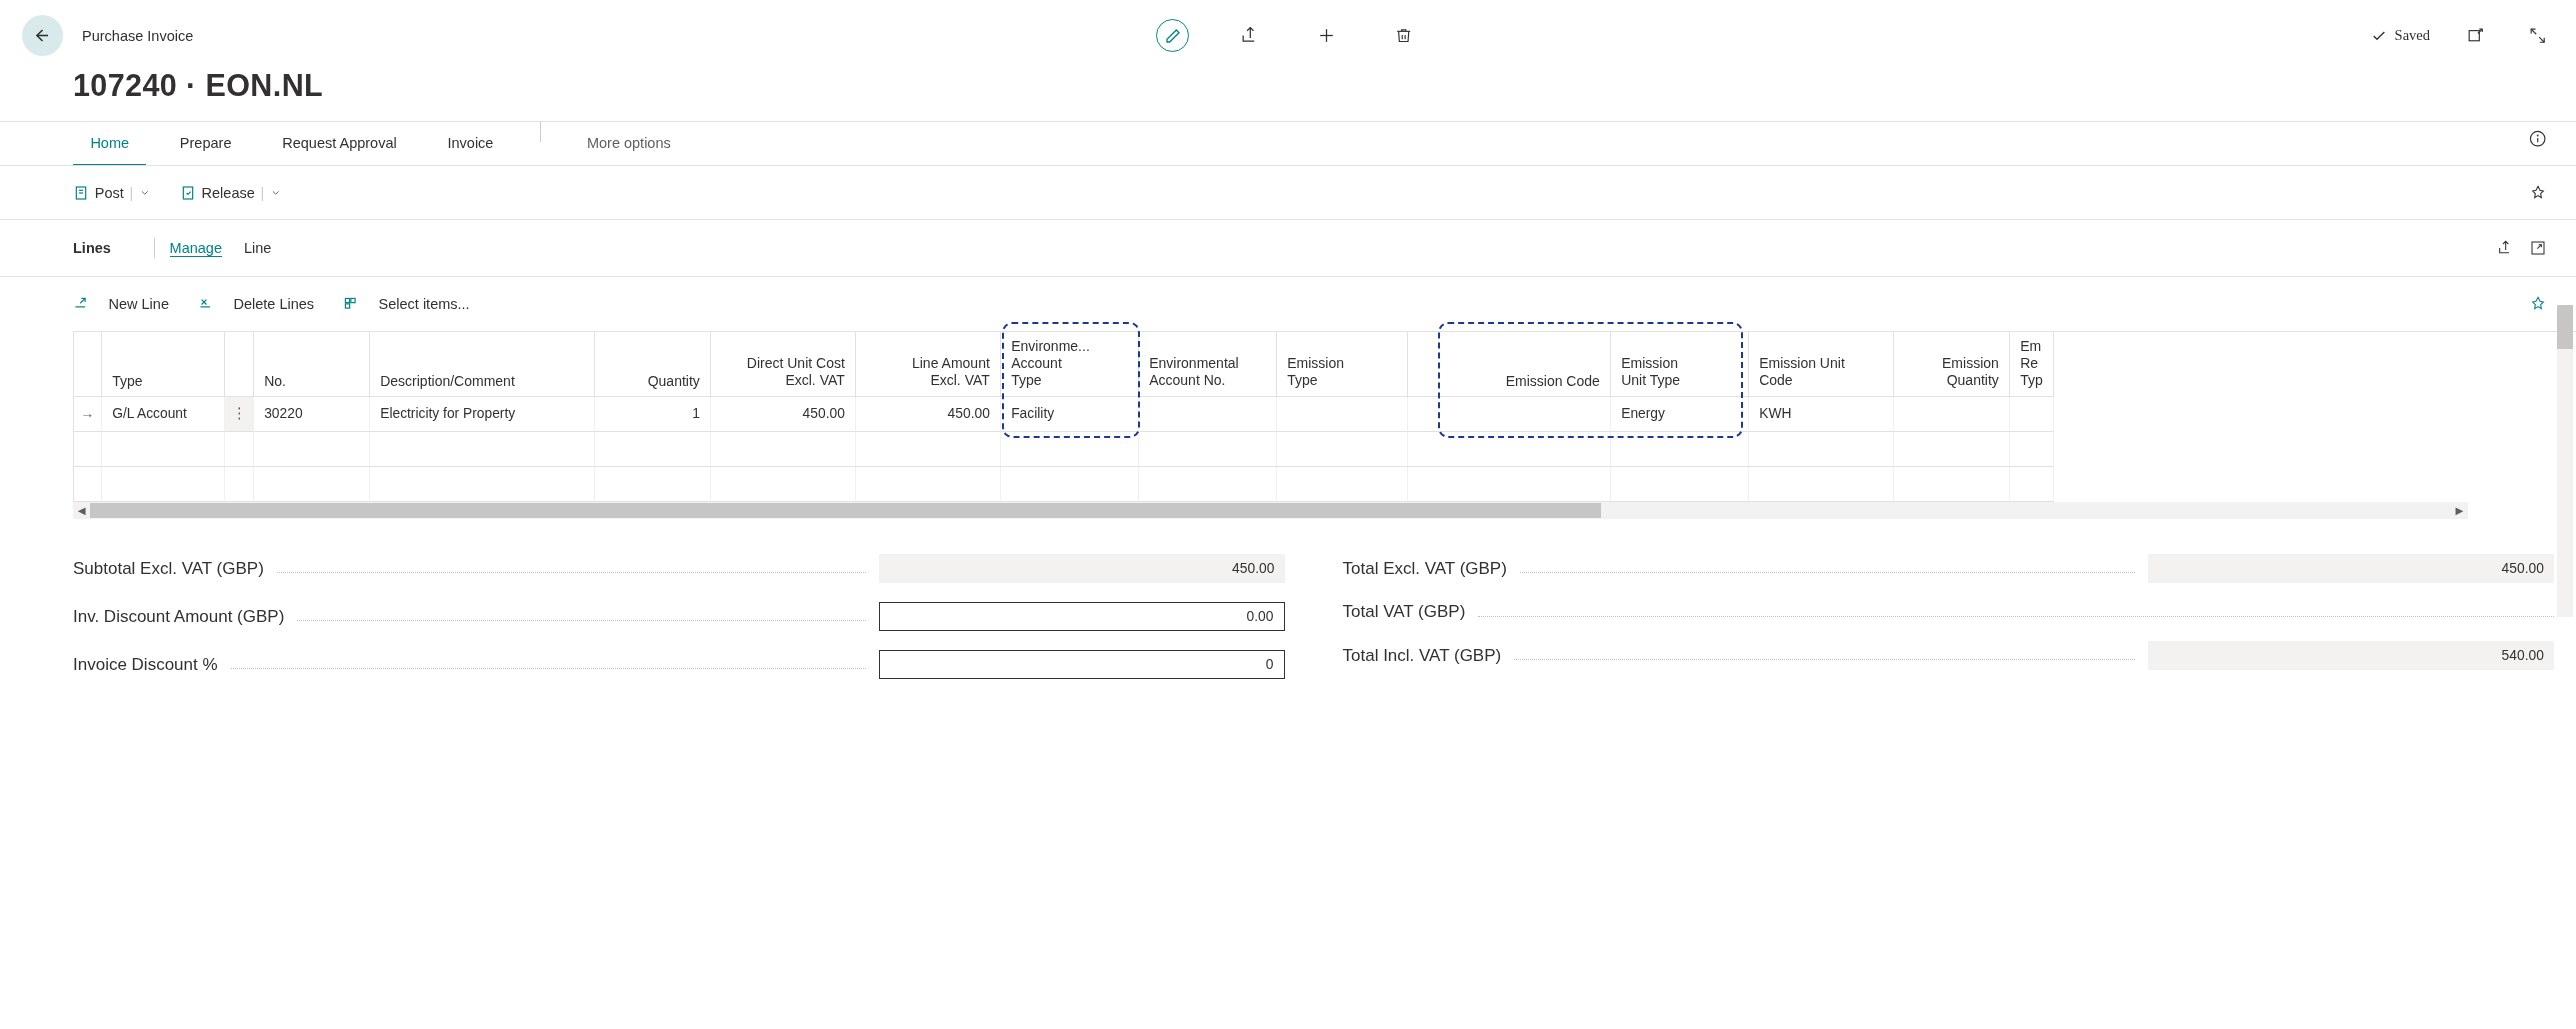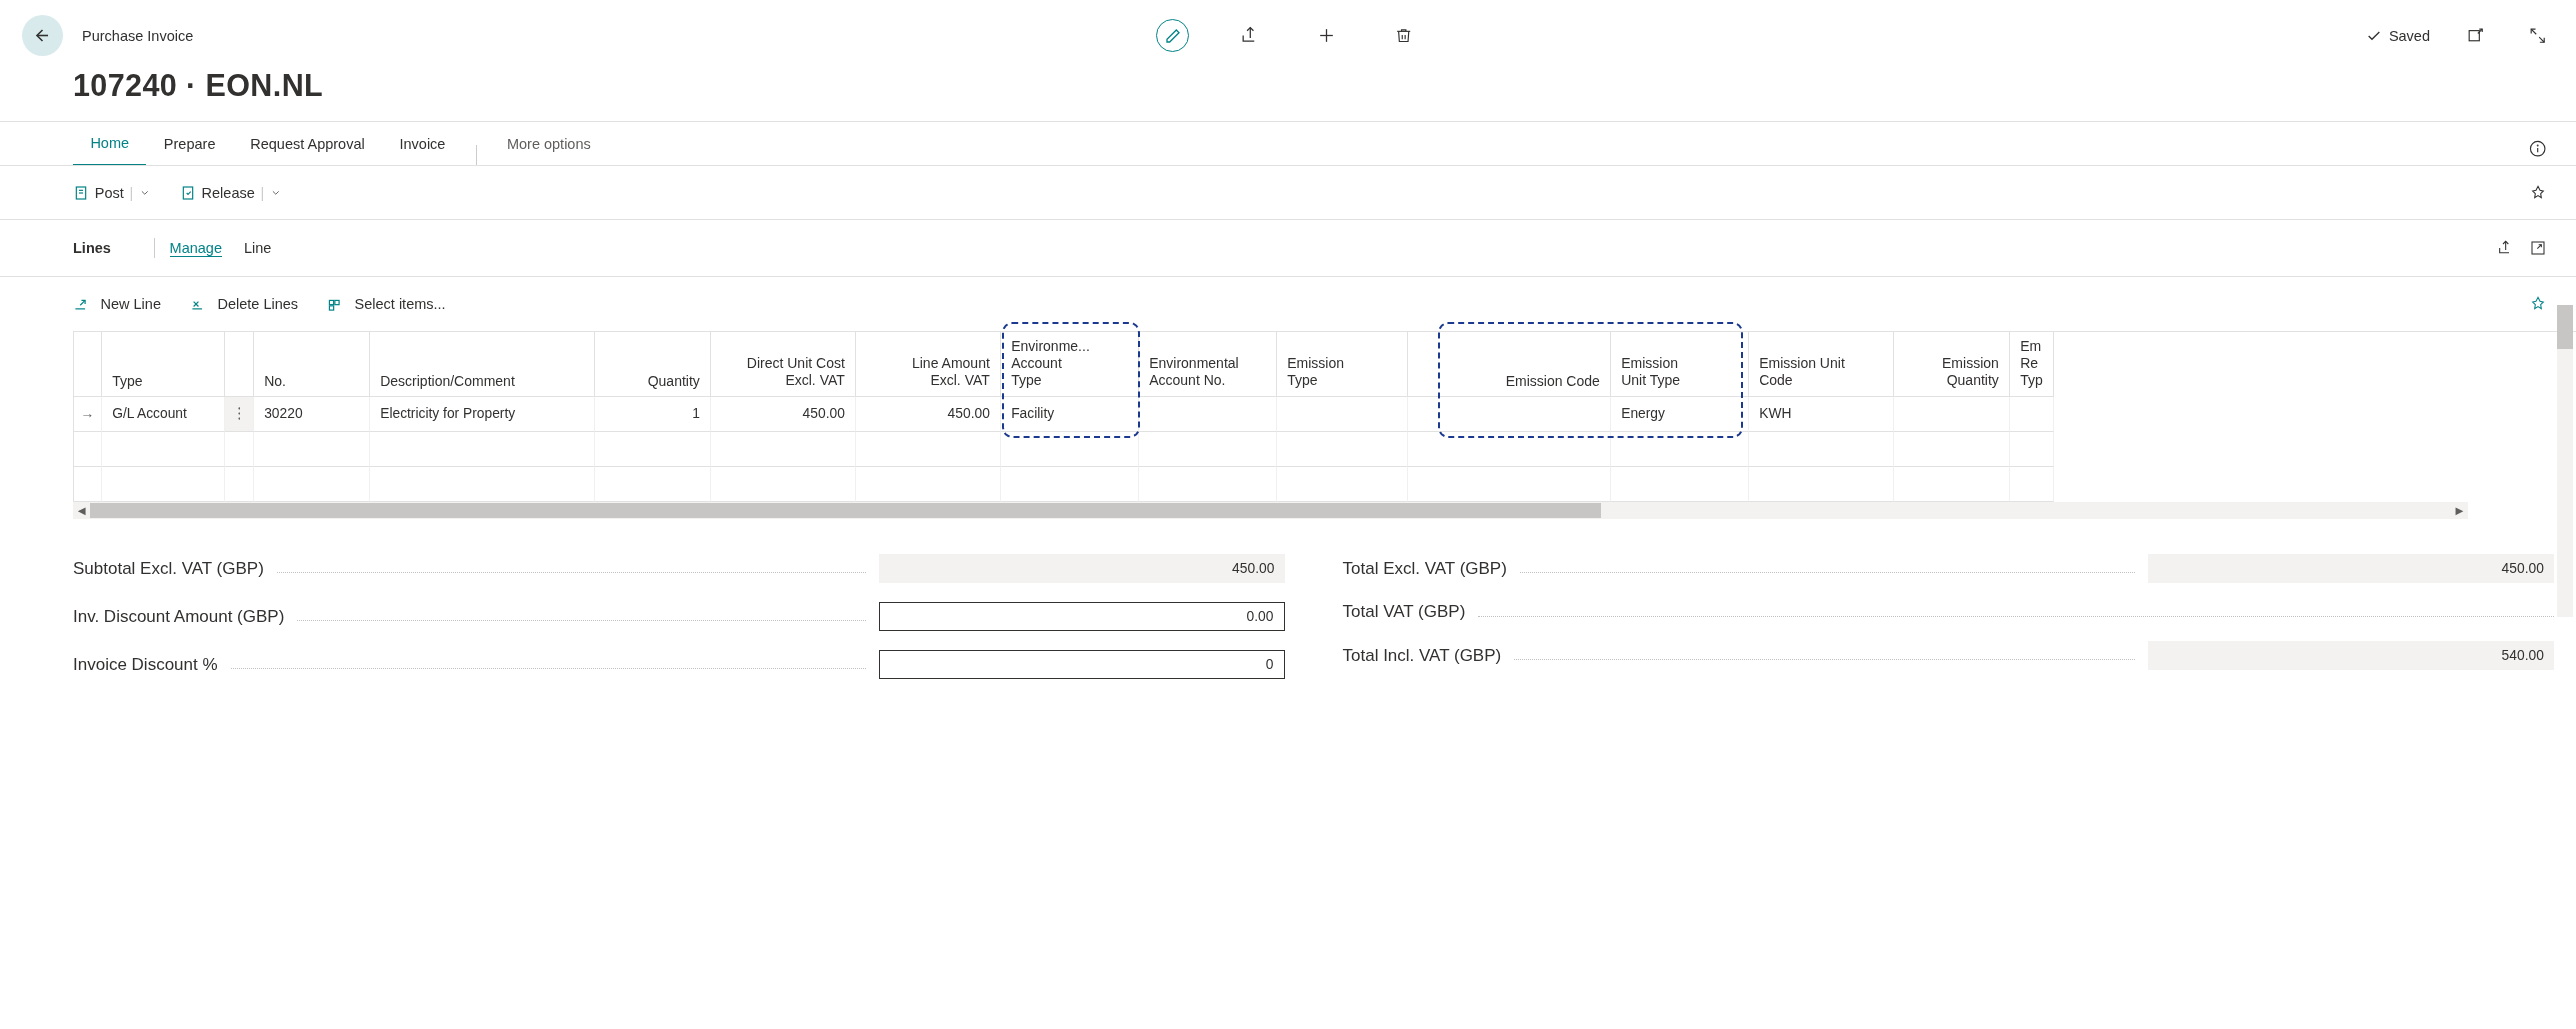--- a/index.html
+++ b/index.html
@@ -26,31 +26,32 @@
     width: 41px; height: 41px; border-radius: 50%;
     background: #d8eaec; display: flex; align-items: center; justify-content: center;
     cursor: pointer;
   }
   .topbar-center { display: flex; align-items: center; gap: 44px;
     position: absolute; left: 50%; transform: translateX(-50%); }
   .iconbtn { width: 33px; height: 33px; display:flex; align-items:center; justify-content:center; cursor:pointer; border-radius:50%; }
   .iconbtn.circle { border: 1.5px solid #038387; }
   .iconbtn svg { stroke: #323130; }
   .iconbtn.circle svg { stroke: #038387; }
-  .topbar-right { display:flex; align-items:center; gap: 29px; font-size: 14.5px; }
+  .topbar-right { display:flex; align-items:center; gap: 29px; font-size: 14.5px; font-family: Liberation Serif, serif; }
   .saved { display:flex; align-items:center; gap: 7.3px; }
 
   .breadcrumb { font-size: 14.5px; color: #323130; }
   .h1 { font-size: 30.5px; font-weight: 700; padding: 7.3px 0 17.4px 73px; letter-spacing: 0.4px; }
 
   
   .nav {
-    display:flex; align-items:flex-end; padding: 0 0 0 73px;
+    display:flex; align-items:flex-start; padding: 0 0 0 73px;
     border-bottom: 0.7px solid #e1e1e1; border-top: 0.7px solid #e1e1e1;
     position: relative;
+    gap: 16px;
   }
   .nav-item { padding: 13px 17.4px; font-size: 14.5px; cursor:pointer; }
   .nav-item.active { color: #038387; border-bottom: 1.5px solid #038387; font-weight:400; }
   .nav-divider { width: 0.7px; height: 20.3px; background:#ccc; margin: 0 13px; }
   .nav-more { color:#605e5c; font-size:14.5px; }
   .info-right { margin-left:auto; margin-right: 22px; }
 
   
   .actionbar {
     display:flex; align-items:center; padding: 10.2px 22px 10.2px 73px;
@@ -68,21 +69,21 @@
   .lineshdr .divider { width:0.7px; height:20.3px; background:#ccc; margin: 0 14.5px; }
   .lineshdr .lnk { font-size:14.5px; cursor:pointer; }
   .lineshdr .lnk.active { color:#038387; border-bottom:0.7px solid #038387; }
   .lineshdr .spacer { flex:1; }
 
   
   .rowtoolbar {
     display:flex; align-items:center; padding: 10.2px 22px 10.2px 73px;
     gap: 29px; font-size:14.5px;
   }
-  .rowtoolbar .btn { display:flex; align-items:flex-end; gap:13px; cursor:pointer; }
+  .rowtoolbar .btn { display:flex; align-items:flex-start; gap:21px; cursor:pointer; }
   .rowtoolbar svg { stroke:#038387; fill:none; }
   .rowtoolbar .spacer { flex:1; }
 
   
   .grid-wrap { margin: 0 0 0 73px; position:relative; border-top:0.7px solid #e1e1e1;}
   .grid { display:grid;
     grid-template-columns: 29px 123px 29px 116px 225px 116px 145px 145px 138px 138px 131px 203px 138px 145px 116px 44px;
     font-size:13.8px;
     width: max-content;
   }

